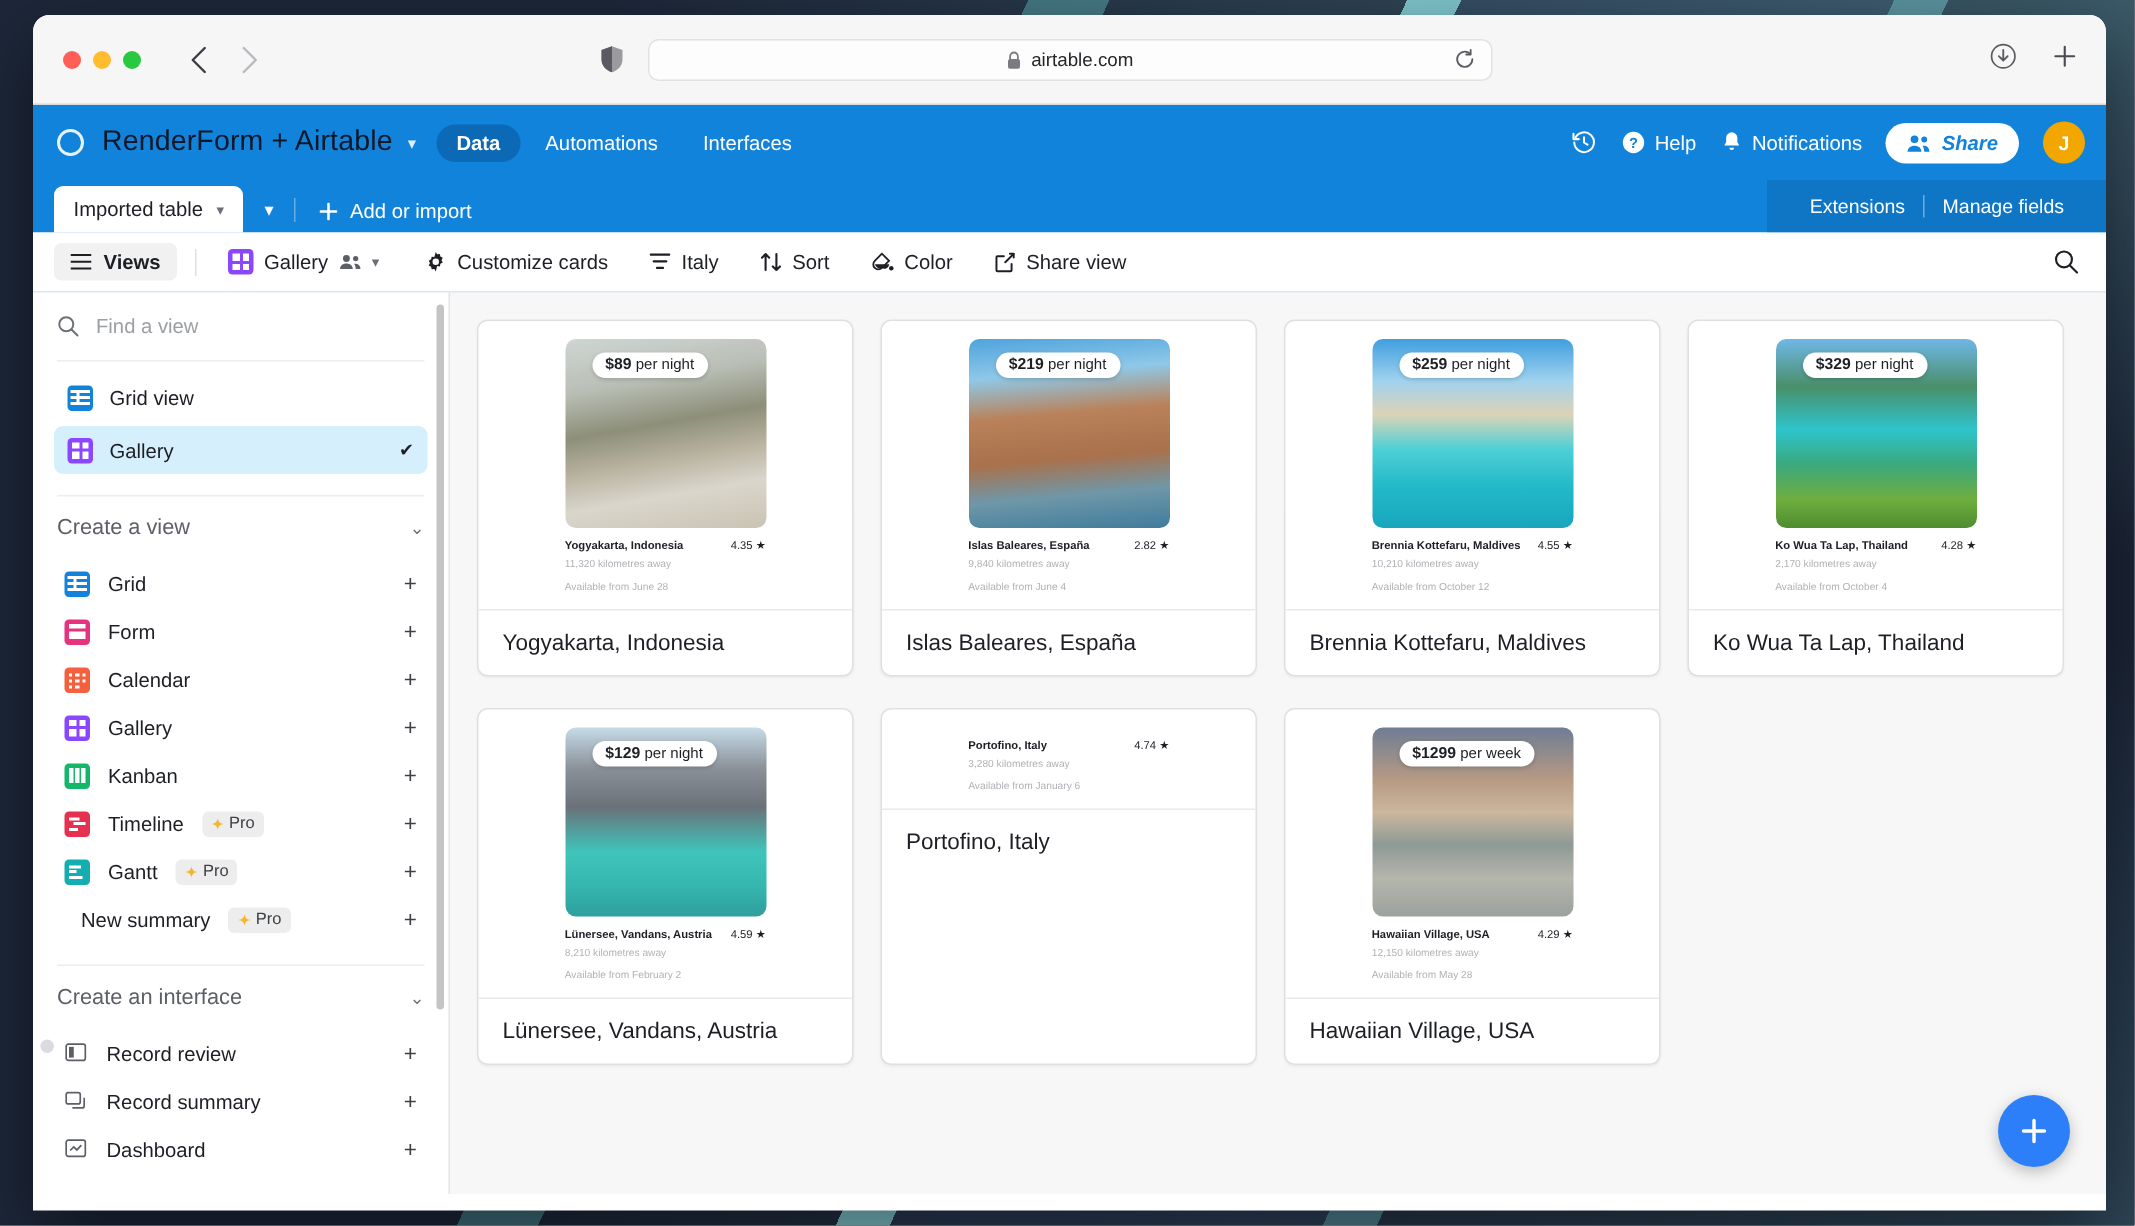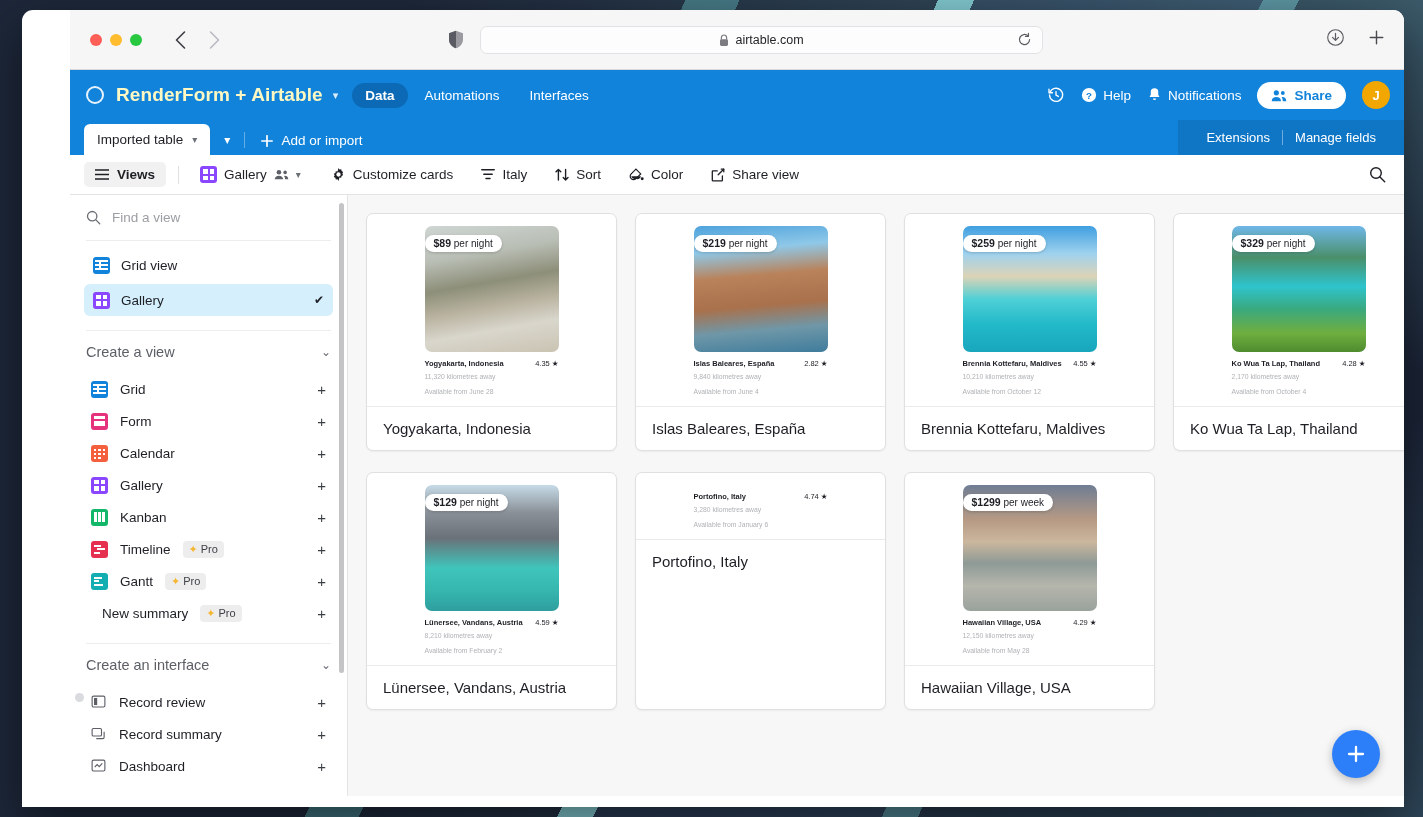--- a/index.html
+++ b/index.html
@@ -26,21 +26,20 @@
       linear-gradient(340deg, rgba(90,150,170,.30) 0%, rgba(90,150,170,0) 30%);
   }
   
   #browser-window {
     position: absolute;
     left: 22px; top: 10px; width: 1382px; height: 797px;
     background: #ffffff;
     border-radius: 11px 11px 0 0;
     overflow: hidden;
     box-shadow: 0 18px 48px rgba(0,0,0,.45);
-    padding-left: 48px;
   }
   
   #browser-toolbar {
     height: 60px; background: #f6f6f7;
     border-bottom: 1px solid #d8d8dc;
     display: flex; align-items: center; position: relative;
   }
   .traffic-lights { display: flex; gap: 8px; margin-left: 20px; }
   .tl { width: 12px; height: 12px; border-radius: 50%; }
   .tl.red { background: #ff5f57; }
@@ -69,36 +68,36 @@
   #app-header {
     height: 50px; background: #1283da;
     display: flex; align-items: center; padding: 0 16px;
     position: relative;
   }
   #base-circle {
     width: 18px; height: 18px; border-radius: 50%;
     border: 2px solid rgba(255,255,255,.9);
     margin-right: 12px; flex: none;
   }
-  #base-title { color: #fef9c3; font-size: 19px; font-weight: bold; letter-spacing: .1px; }
+  #base-title { color: #0f172a; font-size: 19px; font-weight: normal; letter-spacing: .1px; }
   .caret-down-white { color: rgba(255,255,255,.85); font-size: 11px; margin-left: 10px; margin-right: 14px; }
   .header-tab {
     color: #fff; font-size: 13.5px; padding: 5px 13px; border-radius: 13px;
     margin-right: 4px; white-space: nowrap;
   }
   .header-tab.active { background: #0b69b5; font-weight: bold; }
   #header-right {
     position: absolute; right: 14px; top: 0; height: 50px;
     display: flex; align-items: center; gap: 16px;
   }
   .header-icon-btn { display: flex; align-items: center; gap: 6px; color: #fff; font-size: 13.5px; }
   #share-button {
     background: #fff; color: #1283da; border-radius: 15px;
     padding: 6px 14px; display: flex; align-items: center; gap: 7px;
-    font-size: 13.5px; font-weight: bold;
+    font-size: 13.5px; font-weight: bold; font-style: italic;
   }
   #avatar {
     width: 28px; height: 28px; border-radius: 50%;
     background: #f2a600; color: #fff; font-size: 13px; font-weight: bold;
     display: flex; align-items: center; justify-content: center;
   }
   
   #table-bar {
     height: 35px; background: #1283da; display: flex; align-items: flex-end;
     position: relative; padding-left: 14px;
@@ -210,21 +209,21 @@
     overflow: hidden; box-shadow: 0 1px 2px rgba(0,0,0,.05);
   }
   .card-media { padding: 12px 0 9px 0; display: flex; justify-content: center; }
   .listing {
     width: 134px; position: relative; font-family: "Liberation Sans", sans-serif;
   }
   .listing-photo {
     width: 134px; height: 126px; border-radius: 7px; overflow: hidden; position: relative;
   }
   .price-pill {
-    position: absolute; left: 0; top: 9px;
+    position: absolute; left: 18px; top: 9px;
     background: #fff; border-radius: 12px; padding: 2px 9px 3px 9px;
     font-size: 10px; color: #1d1f25; white-space: nowrap;
     box-shadow: 0 1px 3px rgba(0,0,0,.18);
   }
   .price-pill b { font-weight: bold; font-size: 10.5px; }
   .listing-meta { padding-top: 7px; }
   .lm-row1 { display: flex; align-items: baseline; }
   .lm-title { font-size: 7.5px; font-weight: bold; color: #1d1f25; }
   .lm-rating { margin-left: auto; font-size: 7.5px; color: #1d1f25; display: flex; align-items: center; gap: 2px; }
   .lm-sub { font-size: 6.8px; color: #b0b2b6; margin-top: 4px; line-height: 1.55; }

